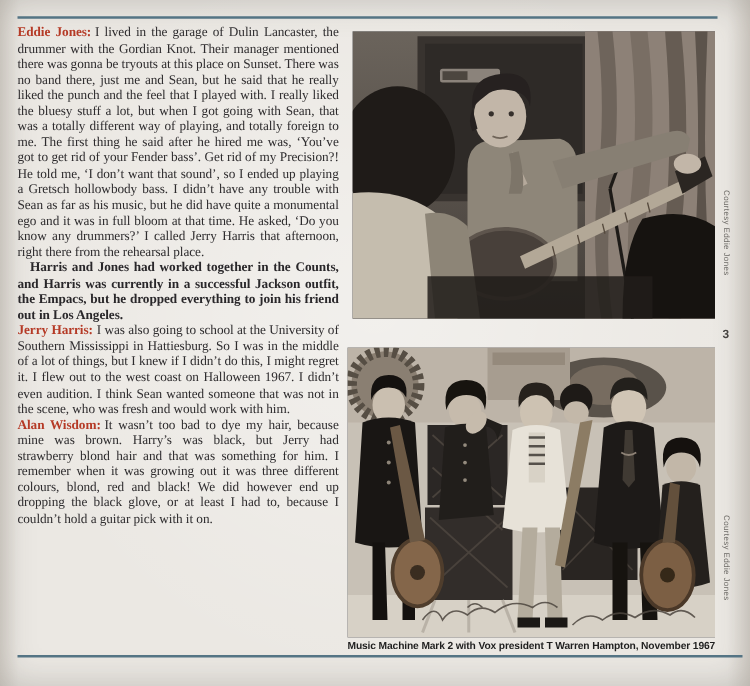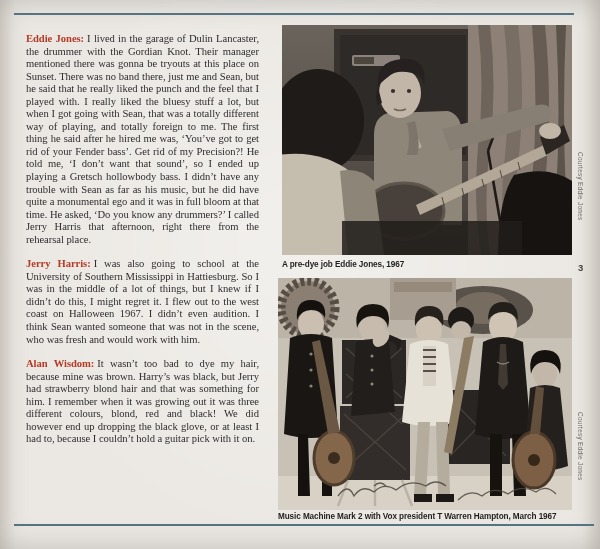--- a/index.html
+++ b/index.html
@@ -18,21 +18,21 @@
   }
   .rule{position:absolute;height:2px;background:#547484;}
   .rule-top{left:14px;top:13px;width:560px;}
   .rule-bottom{left:14px;top:524px;width:580px;}
 
   .article{
     position:absolute;left:14px;top:21px;width:257px;
     font-size:10.6px;line-height:12.55px;color:#2e2c2e;
     text-align:justify;letter-spacing:-0.05px;
   }
-  .article p{margin:12px;}
+  .article p{margin:0;}
   .article p.narration{font-weight:bold;text-indent:10px;color:#29272a;}
   .speaker{font-weight:bold;color:#b53a26;margin-right:3px;}
 
   .photo{position:absolute;background:#777;overflow:hidden;}
   .photo svg{display:block;}
   .photo1{left:282px;top:25px;width:290px;height:230px;}
   .photo2{left:278px;top:278px;width:294px;height:232px;}
 
   .caption{
     position:absolute;
@@ -58,20 +58,21 @@
 </style>
 </head>
 <body>
 
 <div class="page">
 
   <div class="rule rule-top"></div>
 
   <div class="article">
     <p><span class="speaker">Eddie Jones:</span><span>I lived in the garage of Dulin Lancaster, the drummer with the Gordian Knot. Their manager mentioned there was gonna be tryouts at this place on Sunset. There was no band there, just me and Sean, but he said that he really liked the punch and the feel that I played with. I really liked the bluesy stuff a lot, but when I got going with Sean, that was a totally different way of playing, and totally foreign to me. The first thing he said after he hired me was, ‘You’ve got to get rid of your Fender bass’. Get rid of my Precision?! He told me, ‘I don’t want that sound’, so I ended up playing a Gretsch hollowbody bass. I didn’t have any trouble with Sean as far as his music, but he did have quite a monumental ego and it was in full bloom at that time. He asked, ‘Do you know any drummers?’ I called Jerry Harris that afternoon, right there from the rehearsal place.</span></p>
+    <p class="narration"><span>Harris and Jones had worked together in the Counts, and Harris was currently in a successful Jackson outfit, the Empacs, but he dropped everything to join his friend out in Los Angeles.</span></p>
     <p><span class="speaker">Jerry Harris:</span><span>I was also going to school at the University of Southern Mississippi in Hattiesburg. So I was in the middle of a lot of things, but I knew if I didn’t do this, I might regret it. I flew out to the west coast on Halloween 1967. I didn’t even audition. I think Sean wanted someone that was not in the scene, who was fresh and would work with him.</span></p>
     <p><span class="speaker">Alan Wisdom:</span><span>It wasn’t too bad to dye my hair, because mine was brown. Harry’s was black, but Jerry had strawberry blond hair and that was something for him. I remember when it was growing out it was three different colours, blond, red and black! We did however end up dropping the black glove, or at least I had to, because I couldn’t hold a guitar pick with it on.</span></p>
   </div>
 
   <div class="photo photo1">
     <svg width="290" height="230" viewBox="0 0 290 230">
       <defs>
         <linearGradient id="p1bg" x1="0" y1="0" x2="0" y2="1">
           <stop offset="0" stop-color="#6b645c"></stop>
             <stop offset="1" stop-color="#453f3a"></stop>
@@ -130,21 +131,20 @@
       <g>
         <ellipse cx="36" cy="96" rx="46" ry="52" fill="#1f1b18"></ellipse>
         <path d="M-4 130 q44 -6 74 18 l14 82 -88 0 z" fill="#c5bdae"></path>
         <path d="M58 146 q20 -4 34 10 l10 74 -36 0 z" fill="#8d8577"></path>
         <path d="M232 150 q34 -10 58 6 l0 74 -74 0 q0 -56 16 -80 z" fill="#161310"></path>
         <path d="M60 196 l180 0 0 34 -180 0 z" fill="#211d1a" opacity="0.85"></path>
       </g>
     </svg>
   </div>
 
-  <div class="caption caption1">A pre-dye job Eddie Jones, 1967</div>
   <div class="page-number">3</div>
   <div class="credit credit-top">Courtesy Eddie Jones</div>
 
   <div class="photo photo2">
     <svg width="294" height="232" viewBox="0 0 294 232">
       <rect width="294" height="232" fill="#c8c1b6"></rect>
       <rect y="0" width="294" height="60" fill="#bdb4a8"></rect>
       <rect y="198" width="294" height="34" fill="#d7d1c6"></rect>
 
       <g>
@@ -244,17 +244,17 @@
       </g>
 
       <g stroke="#4d463f" stroke-width="1.3" fill="none" opacity="0.85">
         <path d="M60 218 q10 -14 16 0 q8 -12 20 -4 q10 -10 22 -2 q14 -12 30 -4 q10 -8 20 0"></path>
         <path d="M180 222 q12 -12 24 -4 q12 -10 26 -2 q14 -10 28 -2 q10 -8 20 2"></path>
         <path d="M96 208 q6 -6 12 0"></path>
       </g>
     </svg>
   </div>
 
-  <div class="caption caption2">Music Machine Mark 2 with Vox president T Warren Hampton, March 1967</div>
+  <div class="caption caption2">Music Machine Mark 2 with Vox president T Warren Hampton, November 1967</div>
   <div class="credit credit-bottom">Courtesy Eddie Jones</div>
 
   <div class="rule rule-bottom"></div>
 </div>
 
 </body></html>

